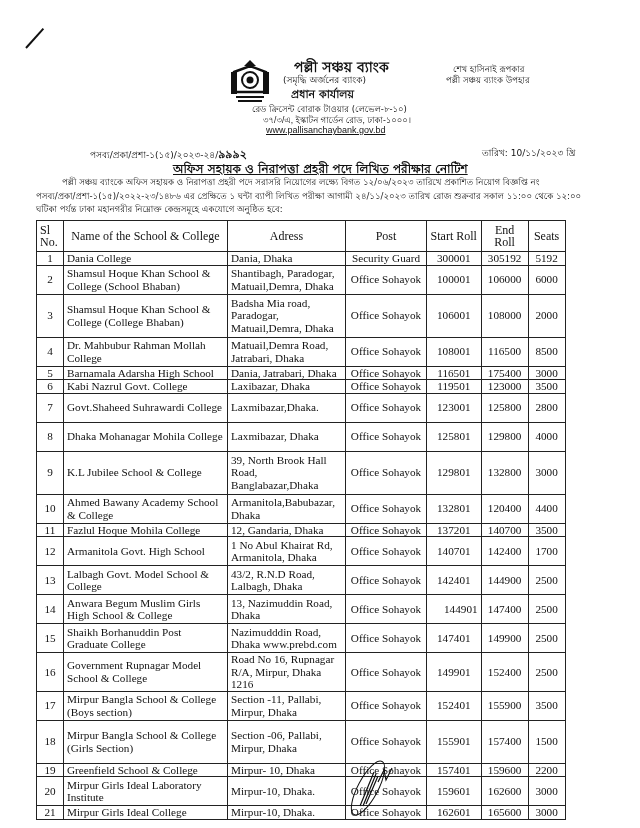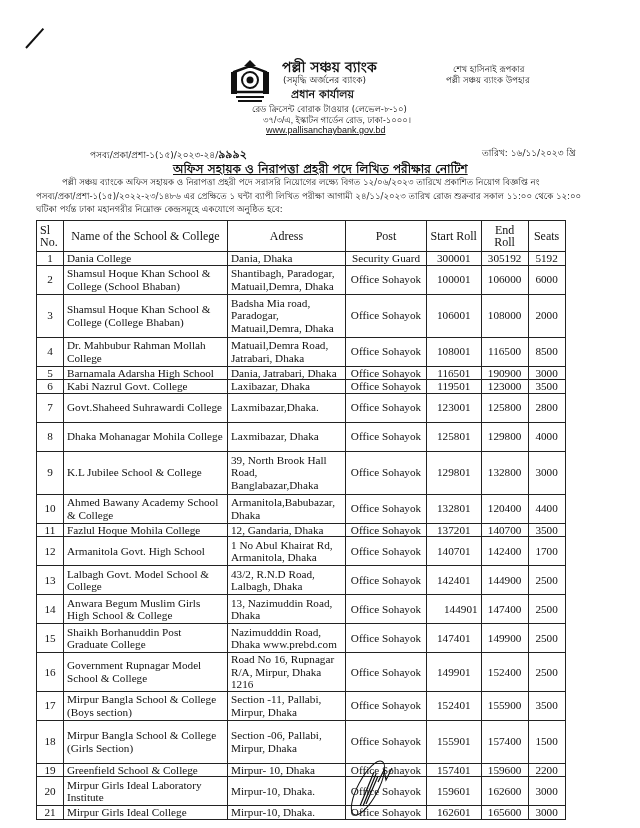--- a/index.html
+++ b/index.html
@@ -1,21 +1,21 @@
 <!DOCTYPE html>
 <html><head>
 <meta charset="utf-8">
 <style>
   html, body { margin:0; padding:0; background:#ffffff; }
   body { width:640px; height:828px; position:relative; overflow:hidden;
          font-family:"Liberation Serif", "DejaVu Serif", serif; color:#111; }
   .pen-mark { position:absolute; left:26px; top:20px; width:26px; height:2px;
               background:#111; transform:rotate(-48deg); transform-origin:left center; top:47px; }
   .logo { position:absolute; left:228px; top:58px; width:44px; height:46px; }
-  .bank-name { position:absolute; left:282px; top:56px; font-size:14px; font-weight:bold; font-family:"DejaVu Sans", sans-serif; }
+  .bank-name { position:absolute; left:294px; top:56px; font-size:14px; font-weight:bold; font-family:"DejaVu Sans", sans-serif; }
   .bank-slogan { position:absolute; left:283px; top:73px; font-size:9px; font-family:"DejaVu Sans", sans-serif; }
   .head-office { position:absolute; left:291px; top:86px; font-size:11px; font-weight:bold; font-family:"DejaVu Sans", sans-serif; }
   .addr1 { position:absolute; left:252px; top:103px; font-size:8.5px; font-family:"DejaVu Sans", sans-serif; }
   .addr2 { position:absolute; left:263px; top:114px; font-size:8.5px; font-family:Liberation Sans, sans-serif; }
   .website { position:absolute; left:266px; top:125px; font-size:9px; text-decoration:underline; font-family:"Liberation Sans", sans-serif; }
   .right-1 { position:absolute; left:453px; top:63px; font-size:8.5px; font-family:"DejaVu Sans", sans-serif; }
   .right-2 { position:absolute; left:446px; top:74px; font-size:8.5px; font-family:"DejaVu Sans", sans-serif; }
   .memo-no { position:absolute; left:90px; top:146px; font-size:9px; font-family:"DejaVu Sans", sans-serif; }
   .memo-no b { font-size:11px; }
   .memo-date { position:absolute; left:482px; top:146px; font-size:9px; font-family:"DejaVu Sans", sans-serif; }
@@ -54,21 +54,21 @@
 <div class="head-office">প্রধান কার্যালয়</div>
 <div class="addr1">রেড ক্রিসেন্ট বোরাক টাওয়ার (লেভেল-৮-১০)</div>
 <div class="addr2">৩৭/৩/এ, ইস্কাটন গার্ডেন রোড, ঢাকা-১০০০।</div>
 <div class="website">www.pallisanchaybank.gov.bd</div>
 <div class="right-1">শেখ হাসিনাই রূপকার</div>
 <div class="right-2">পল্লী সঞ্চয় ব্যাংক উপহার</div>
 
 <div class="memo-no">
   <span>পসব্য/প্রকা/প্রশা-১(১৫)/২০২৩-২৪/</span><b>৯৯৯২</b>
 </div>
-<div class="memo-date">তারিখ: ১৬/১১/২০২৩ খ্রি</div>
+<div class="memo-date">তারিখ: 10/১১/২০২৩ খ্রি</div>
 
 <div class="notice-title">অফিস সহায়ক ও নিরাপত্তা প্রহরী পদে লিখিত পরীক্ষার নোটিশ</div>
 <div class="para">
   <span class="l1">পল্লী সঞ্চয় ব্যাংকে অফিস  সহায়ক ও নিরাপত্তা প্রহরী পদে সরাসরি নিয়োগের লক্ষ্যে বিগত ১২/০৬/২০২৩ তারিখে প্রকাশিত নিয়োগ বিজ্ঞপ্তি নং</span>
   <span class="l2">পসব্য/প্রকা/প্রশা-১(১৫)/২০২২-২৩/১৪৮৬ এর প্রেক্ষিতে ১ ঘন্টা ব্যাপী লিখিত পরীক্ষা আগামী ২৪/১১/২০২৩ তারিখ রোজ শুক্রবার সকাল ১১:০০ থেকে ১২:০০</span>
   <span class="l3">ঘটিকা পর্যন্ত ঢাকা মহানগরীর নিম্নোক্ত কেন্দ্রসমূহে একযোগে অনুষ্ঠিত হবে:</span>
 </div>
 
 <table class="exam">
   <thead>
@@ -118,21 +118,21 @@
         <td class="num" style="height: 28px;">108001</td>
         <td class="num" style="height: 28px;">116500</td>
         <td class="num" style="height: 28px;">8500</td>
       </tr>
       <tr>
         <td class="sl" style="height: 11px;">5</td>
         <td style="height: 11px;">Barnamala Adarsha High School</td>
         <td style="height: 11px;">Dania, Jatrabari, Dhaka</td>
         <td class="post" style="height: 11px;">Office Sohayok</td>
         <td class="num" style="height: 11px;">116501</td>
-        <td class="num" style="height: 11px;">190900</td>
+        <td class="num" style="height: 11px;">175400</td>
         <td class="num" style="height: 11px;">3000</td>
       </tr>
       <tr>
         <td class="sl" style="height: 11px;">6</td>
         <td style="height: 11px;">Kabi Nazrul Govt. College</td>
         <td style="height: 11px;">Laxibazar,  Dhaka</td>
         <td class="post" style="height: 11px;">Office Sohayok</td>
         <td class="num" style="height: 11px;">119501</td>
         <td class="num" style="height: 11px;">123000</td>
         <td class="num" style="height: 11px;">3500</td>

